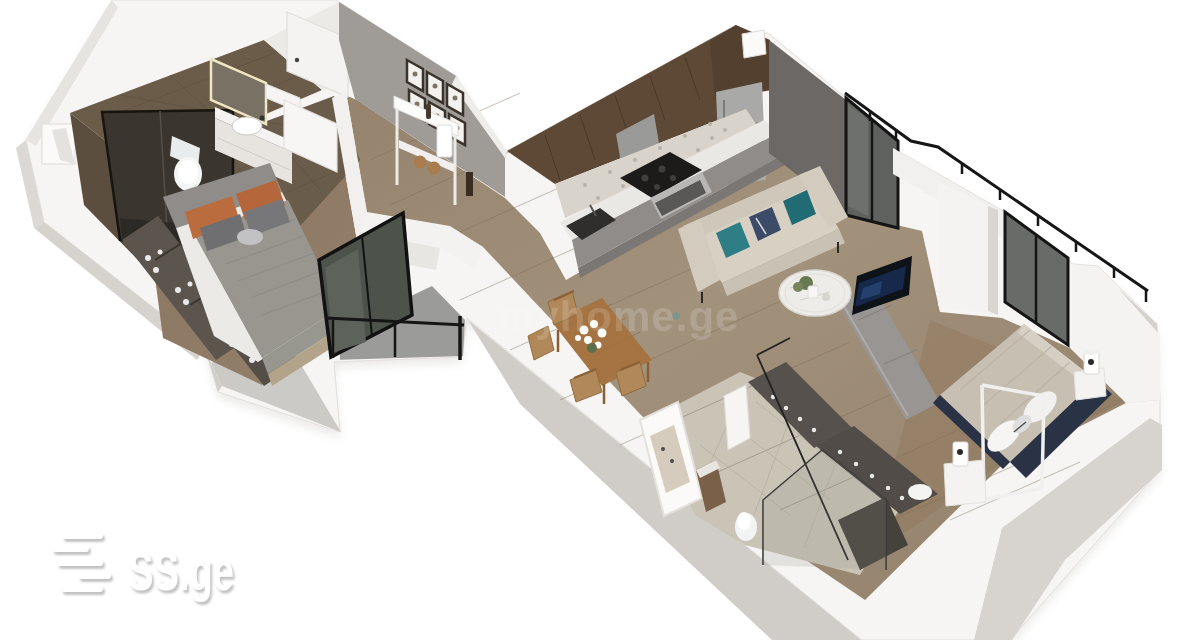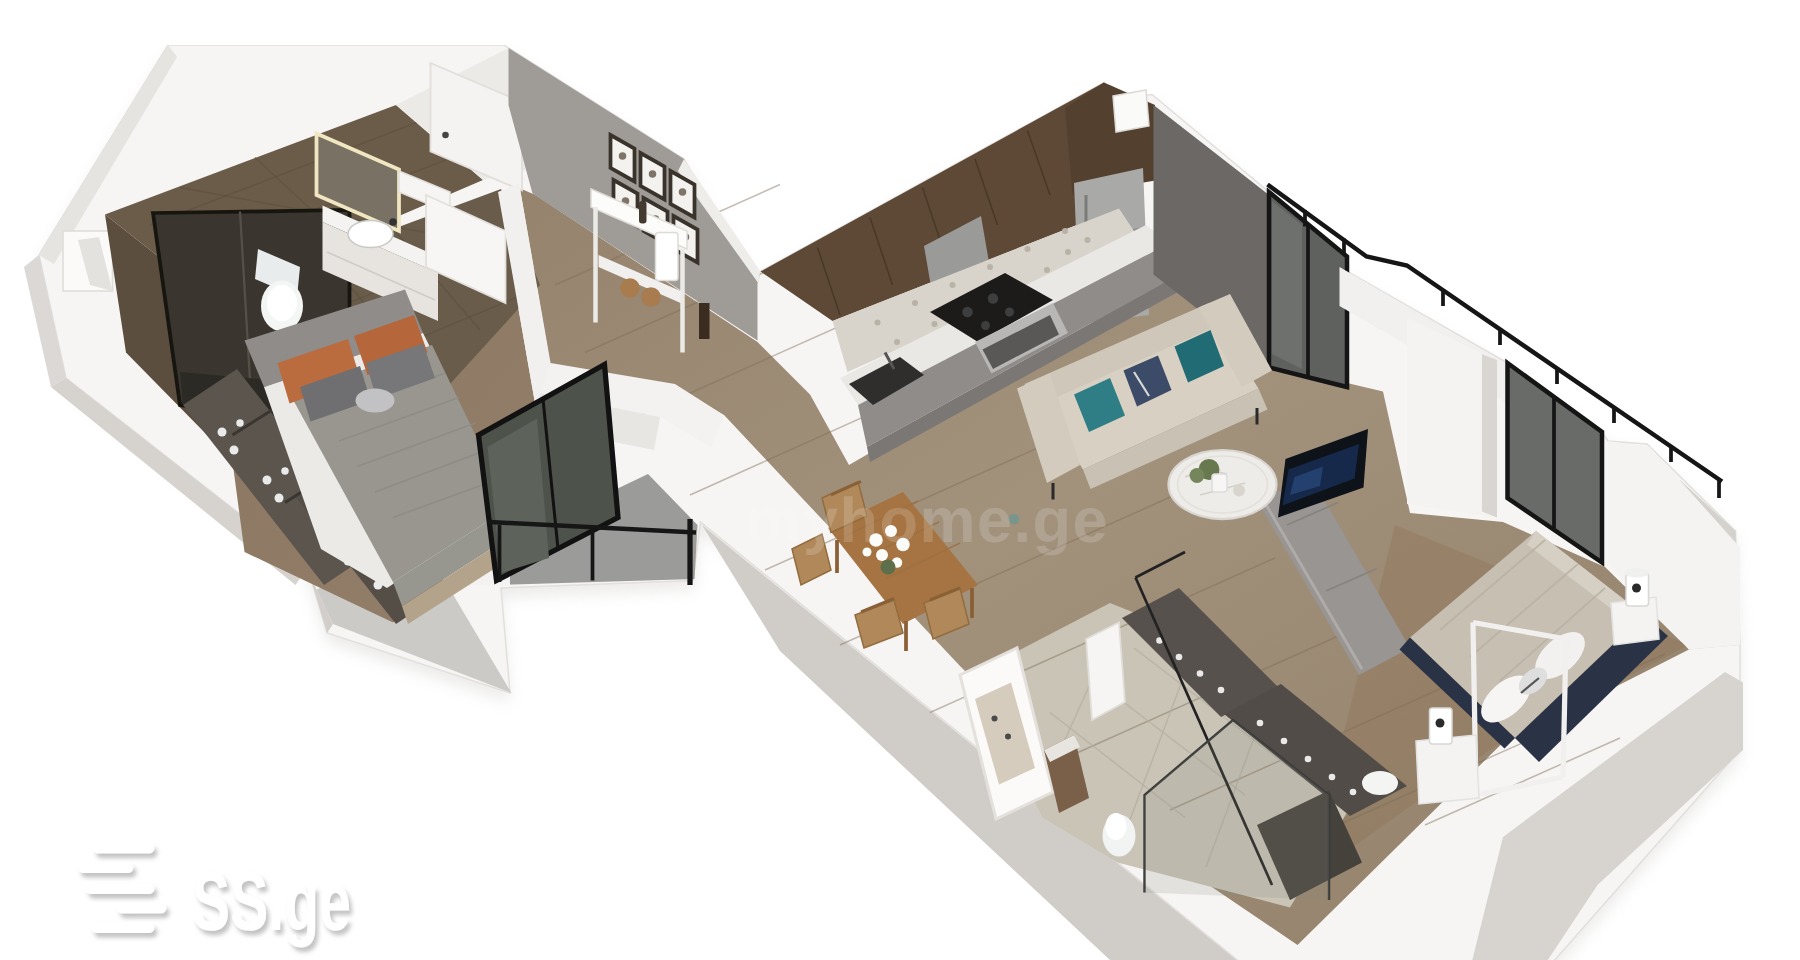--- a/index.html
+++ b/index.html
@@ -1,16 +1,16 @@
 <!DOCTYPE html>
 <html><head>
 <meta charset="utf-8">
 <style>
 html,body{margin:0;padding:0;background:#ffffff;width:1200px;height:640px;overflow:hidden;}
-#scene{position:relative;width:1200px;height:524px;font-family:"Liberation Sans",sans-serif;filter:blur(0.45px);margin-top:30px;}
+#scene{position:relative;width:1200px;height:524px;font-family:"Liberation Sans",sans-serif;filter:blur(0.45px);}
 </style>
 </head>
 <body>
 <div id="scene">
 <svg width="1200" height="640" viewBox="0 0 1200 640">
 <defs>
 <filter id="softsh" x="-5%" y="-5%" width="110%" height="110%">
 <feGaussianBlur stdDeviation="5"></feGaussianBlur>
 </filter>
 <linearGradient id="woodA" x1="0" y1="0" x2="1" y2="1">

